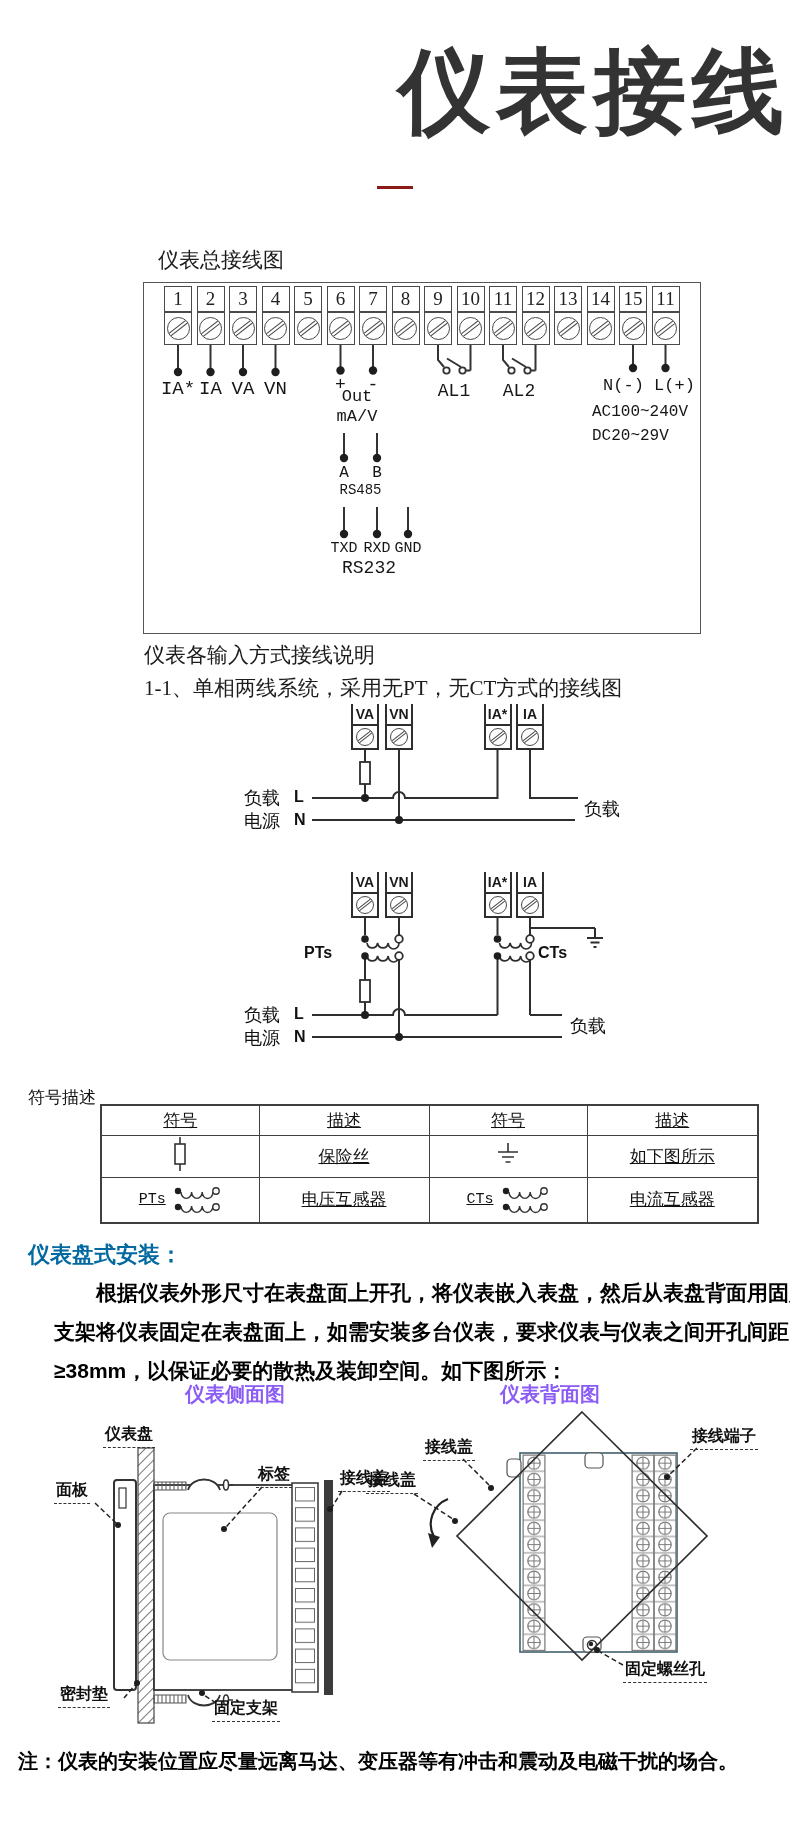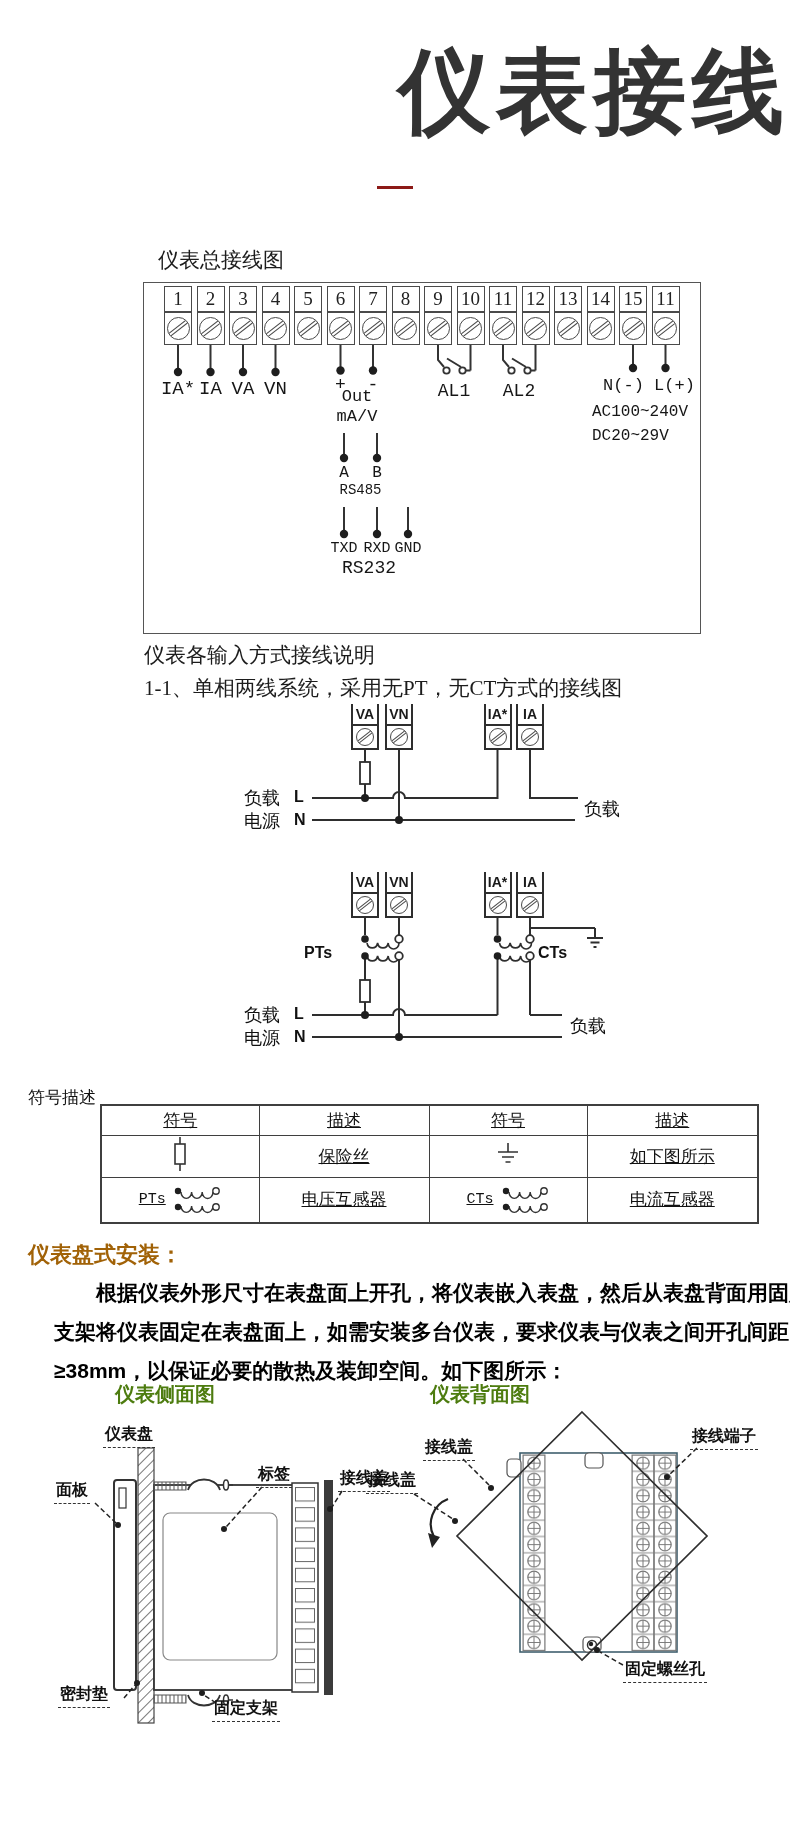--- a/index.html
+++ b/index.html
@@ -44,25 +44,25 @@
   .ptlbl{position:absolute;font:bold 16px "Liberation Sans",sans-serif;color:#111;}
   
   .tbl-caption{position:absolute;left:28px;top:1086px;font:17px "Liberation Serif",serif;color:#111;}
   .symtable{position:absolute;left:100px;top:1104px;border-collapse:collapse;
             table-layout:fixed;border:2.5px solid #3f3f3f;background:#fff;}
   .symtable th,.symtable td{border:1.5px solid #3f3f3f;text-align:center;vertical-align:middle;
             font:17px "Liberation Serif",serif;color:#111;padding:0;text-decoration:underline;}
   .symcell{display:flex;align-items:center;justify-content:center;gap:6px;
            font:15px "Liberation Mono",monospace;color:#111;}
   
-  .install-h{position:absolute;left:28px;top:1240px;font:bold 22px "Liberation Sans",sans-serif;color:#a16207;}
+  .install-h{position:absolute;left:28px;top:1240px;font:bold 22px "Liberation Sans",sans-serif;color:#0369a1;}
   .install-p{position:absolute;left:18px;top:1274px;width:757px;text-indent:2em;
              font:bold 21px/1.85 "Liberation Sans",sans-serif;color:#000;margin-left:36px;}
-  .fig-title{position:absolute;width:170px;text-align:left;
-             font:bold 20px "Liberation Serif",serif;color:#4d7c0f;}
+  .fig-title{position:absolute;width:170px;text-align:right;
+             font:bold 20px "Liberation Serif",serif;color:#8b5cf6;}
   .callout{position:absolute;font:bold 16px "Liberation Sans",sans-serif;color:#111;
            border-bottom:1.5px dashed #333;padding:0 2px 2px;white-space:nowrap;}
   .note{position:absolute;left:18px;top:1748px;width:760px;
         font:bold 20px "Liberation Sans",sans-serif;color:#000;}
 </style>
 </head>
 <body>
 
 <div class="page">
 
@@ -513,14 +513,15 @@
         <circle cx="95" cy="126" r="3"></circle>
       <circle cx="307" cy="82" r="3"></circle>
         <circle cx="237" cy="255" r="3"></circle>
     </g>
   </svg>
   <div class="callout" style="left:423px;top:1437px">接线盖</div>
   <div class="callout" style="left:366px;top:1470px">接线盖</div>
   <div class="callout" style="left:690px;top:1426px">接线端子</div>
   <div class="callout" style="left:623px;top:1659px">固定螺丝孔</div>
 
+  <div class="note">注：仪表的安装位置应尽量远离马达、变压器等有冲击和震动及电磁干扰的场合。</div>
 
 </div>
 
 </body></html>

